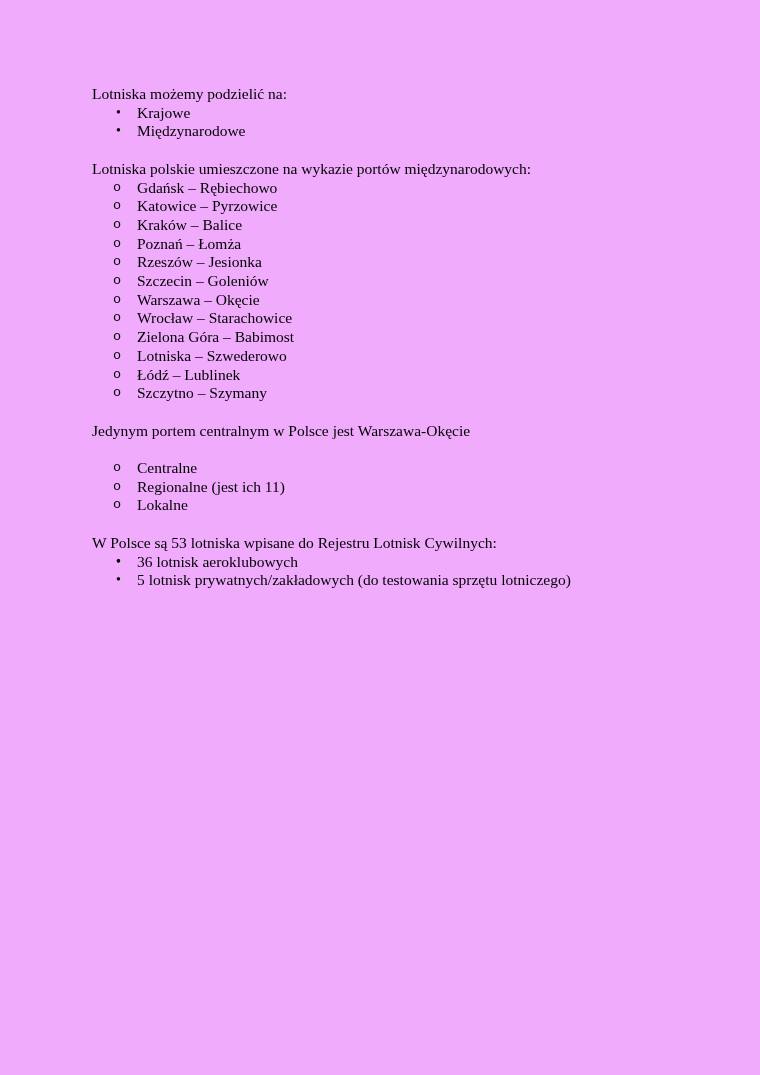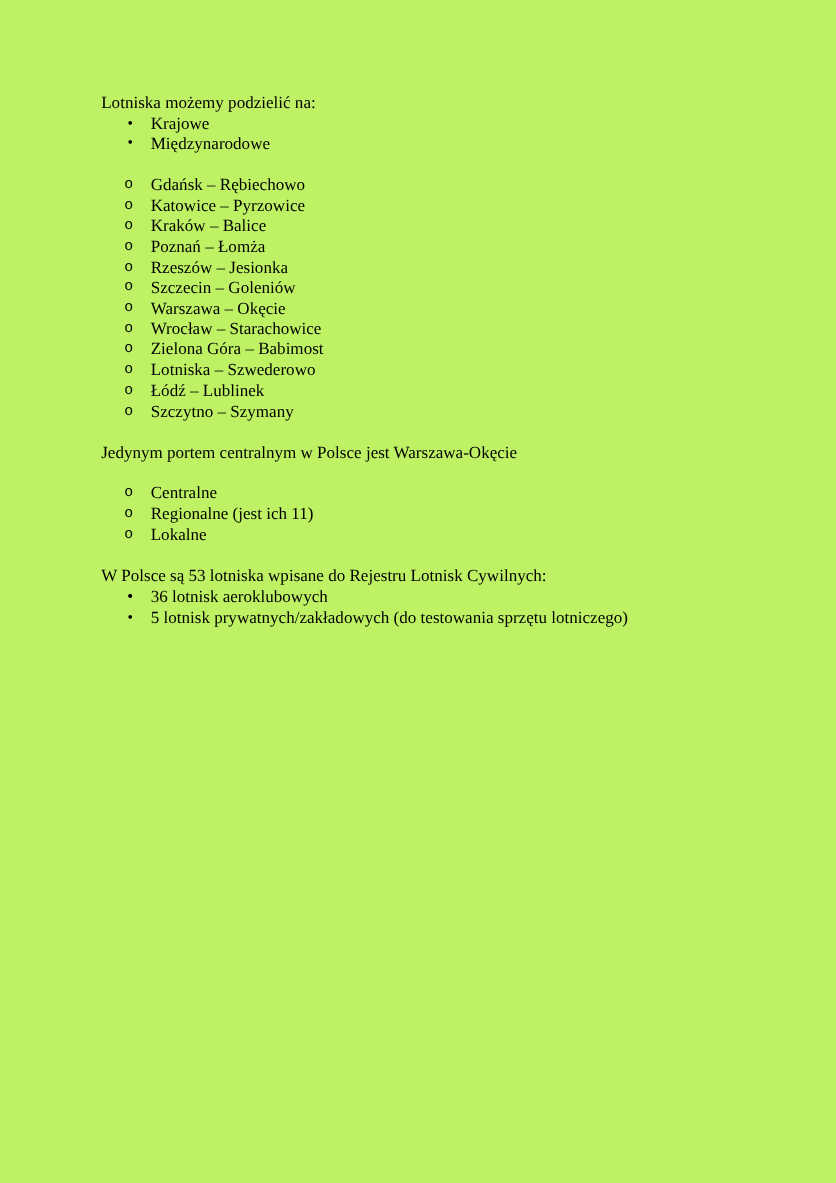--- a/index.html
+++ b/index.html
@@ -4,21 +4,21 @@
 <style>
   html, body {
     margin: 0;
     padding: 0;
     background: #ffffff;
   }
   .page {
     position: relative;
     width: 760px;
     height: 1075px;
-    background: #bef264;
+    background: #f0abfc;
     box-sizing: border-box;
     padding: 85px 60px 0 92px;
     font-family: "Liberation Serif", serif;
     font-size: 15.5px;
     line-height: 18.7px;
     color: #000000;
     overflow: hidden;
   }
   .para {
     margin: 0;
@@ -61,20 +61,21 @@
       <span>Krajowe</span>
     </div>
     <div class="li">
       <span class="marker disc">•</span>
       <span>Międzynarodowe</span>
     </div>
   </div>
 
   <div class="gap"></div>
 
+  <p class="para">Lotniska polskie umieszczone na wykazie portów międzynarodowych:</p>
 
   <div class="list">
     <div class="li">
       <span class="marker oh">o</span>
       <span>Gdańsk – Rębiechowo</span>
     </div>
     <div class="li">
       <span class="marker oh">o</span>
       <span>Katowice – Pyrzowice</span>
     </div>

